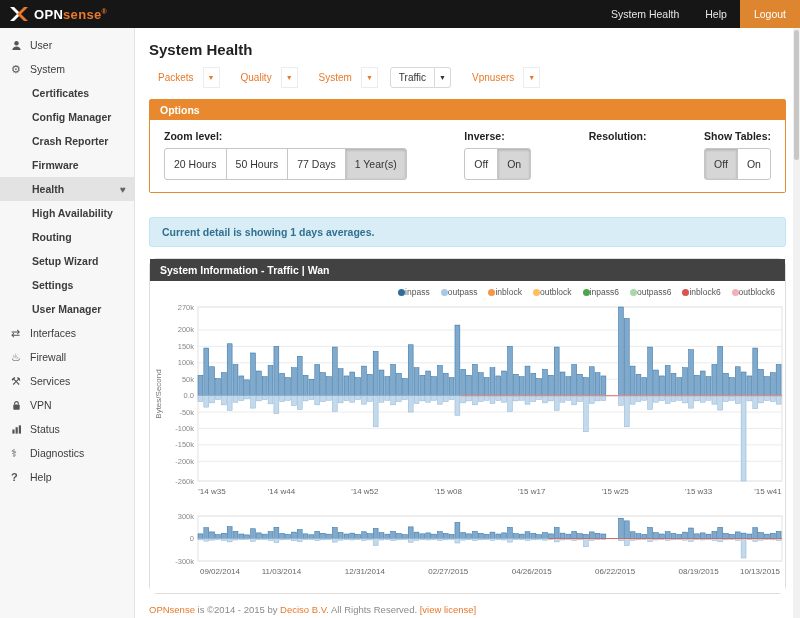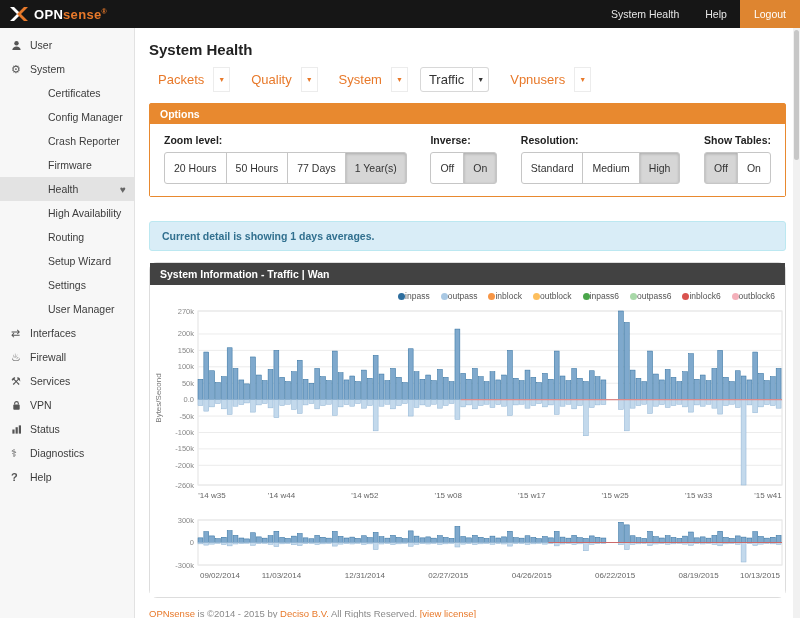--- a/index.html
+++ b/index.html
@@ -20,33 +20,33 @@
   .top-link { color:#e6e6e6; font-size:10.5px; padding:0 13px; display:flex;
               align-items:center; cursor:pointer; }
   .logout-btn { background:#de8530; border:none; color:#fff; font-size:10.5px;
                 padding:0 14px; cursor:pointer; font-family:inherit; }
   
   .wrap { display:flex; height:590px; }
   .sidebar { width:135px; background:#f7f7f7; border-right:1px solid #e2e2e2;
              padding-top:5px; flex-shrink:0; }
   .side-item { display:flex; align-items:center; height:24px; padding:0 8px 0 11px;
                cursor:pointer; color:#3c3c3c; }
-  .side-item.sub { padding-left:48px; }
+  .side-item.sub { padding-left:32px;font-weight:bold; }
   .side-item.active { background:#e3e3e3; }
   .side-icon { width:19px; display:inline-flex; align-items:center; color:#555; }
   .side-label { font-size:10.5px; }
   .heart { margin-left:auto; color:#666; font-size:10px; }
   .tg { font-size:11px; line-height:1; }
   .main { flex:1; background:#fff; padding:0 14px; position:relative; overflow:hidden; }
   
   .page-title { font-size:15px; font-weight:bold; color:#222; margin:13px 0 9px; }
   .tabs { display:flex; gap:12px; align-items:center; margin-bottom:11px; }
   .tab-group { display:flex; align-items:stretch; }
   .tab-label { background:#fff; border:1px solid transparent; color:#e8792a;
-               font-size:13px; padding:4px 8px; cursor:pointer; font-family:inherit; }
+               font-size:10px; padding:4px 8px; cursor:pointer; font-family:inherit; }
   .tab-caret { background:#fff; border:1px solid #ececec; color:#e8792a; font-size:7px;
                padding:0 4px; cursor:pointer; font-family:inherit; }
   .tab-group.active .tab-label { border:1px solid #d8d8d8; color:#333;
                border-radius:3px 0 0 3px; }
   .tab-group.active .tab-caret { border:1px solid #d8d8d8; border-left:none;
                color:#333; border-radius:0 3px 3px 0; }
   
   .options-panel { border:1px solid #e8892f; border-radius:2px; }
   .options-header { background:#e8892f; color:#fff; font-weight:bold; font-size:10.5px;
                     padding:4px 10px; }
@@ -231,25 +231,21 @@
           <div class="opt-group"><div class="opt-label">Zoom level:</div><div class="btn-group">
               <button class="btn">20 Hours</button>
               <button class="btn">50 Hours</button>
               <button class="btn">77 Days</button>
               <button class="btn active">1 Year(s)</button>
             </div></div>
           <div class="opt-group"><div class="opt-label">Inverse:</div><div class="btn-group">
               <button class="btn">Off</button>
               <button class="btn active">On</button>
             </div></div>
-          <div class="opt-group"><div class="opt-label">Resolution:</div><div class="btn-group">
-              <button class="btn">Standard</button>
-              <button class="btn">Medium</button>
-              <button class="btn active">High</button>
-            </div></div>
+          <div class="opt-group"><div class="opt-label">Resolution:</div></div>
           <div class="opt-group"><div class="opt-label">Show Tables:</div><div class="btn-group">
               <button class="btn active">Off</button>
               <button class="btn">On</button>
             </div></div>
         </div>
     </div>
 
     <div class="alert-info">Current detail is showing 1 days averages.</div>
 
     <div class="chart-panel">

